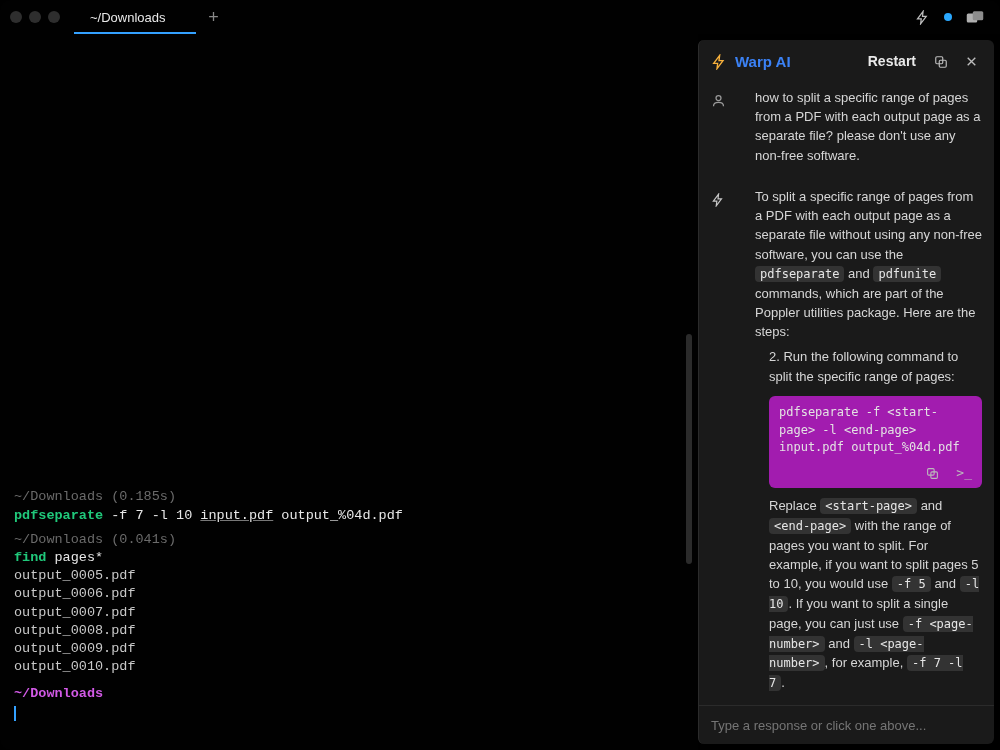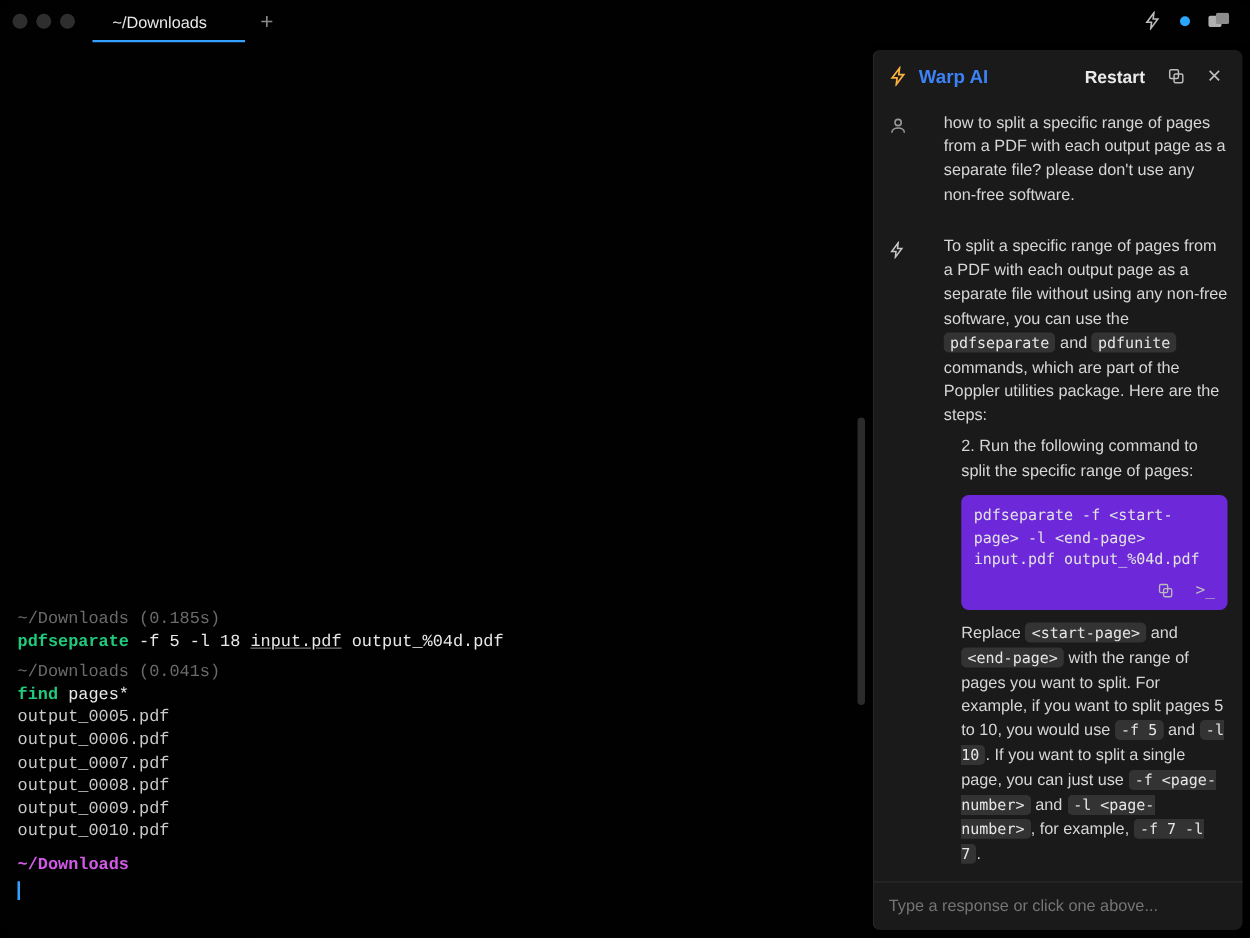--- a/index.html
+++ b/index.html
@@ -41,21 +41,21 @@
   .ai-title { color:#3b82f6; font-weight:700; font-size:15px; flex:1; }
   .ai-restart { color:#eaeaea; font-size:14px; font-weight:600; margin-right:6px; cursor:pointer; }
   .ai-icnbtn { color:#bdbdbd; width:22px; text-align:center; cursor:pointer; }
   .ai-body { flex:1; overflow:hidden; padding:0 12px 0 12px; font-size:13px; line-height:1.48; color:#d6d6d6; }
   .msg { display:flex; gap:26px; padding:8px 0 14px 0; }
   .msg .gutter { width:18px; flex:none; color:#999; padding-top:2px; }
   .msg .txt { flex:1; }
   .ai code.inline { background:#333; color:#e6e6e6; padding:1px 5px; border-radius:4px; font-family:"Menlo",monospace; font-size:12px; }
   .steps { margin-top:2px; padding-left:14px; }
   .steps .step { margin:6px 0; }
-  .codeblock { background:#6d28d9; border-radius:6px; margin:10px 0 8px 14px; padding:8px 10px 6px 10px; font-family:"Menlo",monospace; font-size:12px; color:#e3e3e3; position:relative; }
+  .codeblock { background:#a21caf; border-radius:6px; margin:10px 0 8px 14px; padding:8px 10px 6px 10px; font-family:"Menlo",monospace; font-size:12px; color:#e3e3e3; position:relative; }
   .codeblock .cb-actions { text-align:right; color:#bbb; font-size:13px; margin-top:6px; }
   .codeblock .cb-actions span { margin-left:10px; cursor:pointer; }
   .para { margin-top:6px; padding-left:14px; }
   .trail { margin-top:10px; padding-left:14px; color:#bdbdbd; }
   .ai-input { border-top:1px solid #2b2b2b; padding:10px 12px; }
   .ai-input input { width:100%; background:transparent; border:none; outline:none; color:#84cc16; font-size:13px; }
 
   svg { display:inline-block; vertical-align:middle; }
 </style>
 </head>
@@ -89,21 +89,21 @@
 </div>
 
 <div class="content">
 
   <div class="terminal-pane">
     <div class="term-scroll"></div>
     <div class="term-body">
 
       <div class="block">
         <div class="hdr">~/Downloads (0.185s)</div>
-        <div class="cmd"><span class="prog">pdfseparate</span><span> -f 5 -l 18 </span><span class="under">input.pdf</span><span> output_%04d.pdf</span></div>
+        <div class="cmd"><span class="prog">pdfseparate</span><span> -f 7 -l 10 </span><span class="under">input.pdf</span><span> output_%04d.pdf</span></div>
       </div>
 
       <div class="block">
         <div class="hdr">~/Downloads (0.041s)</div>
         <div class="cmd"><span class="prog">find</span><span> pages*</span></div>
         <div class="out">output_0005.pdf</div>
         <div class="out">output_0006.pdf</div>
         <div class="out">output_0007.pdf</div>
         <div class="out">output_0008.pdf</div>
         <div class="out">output_0009.pdf</div>

